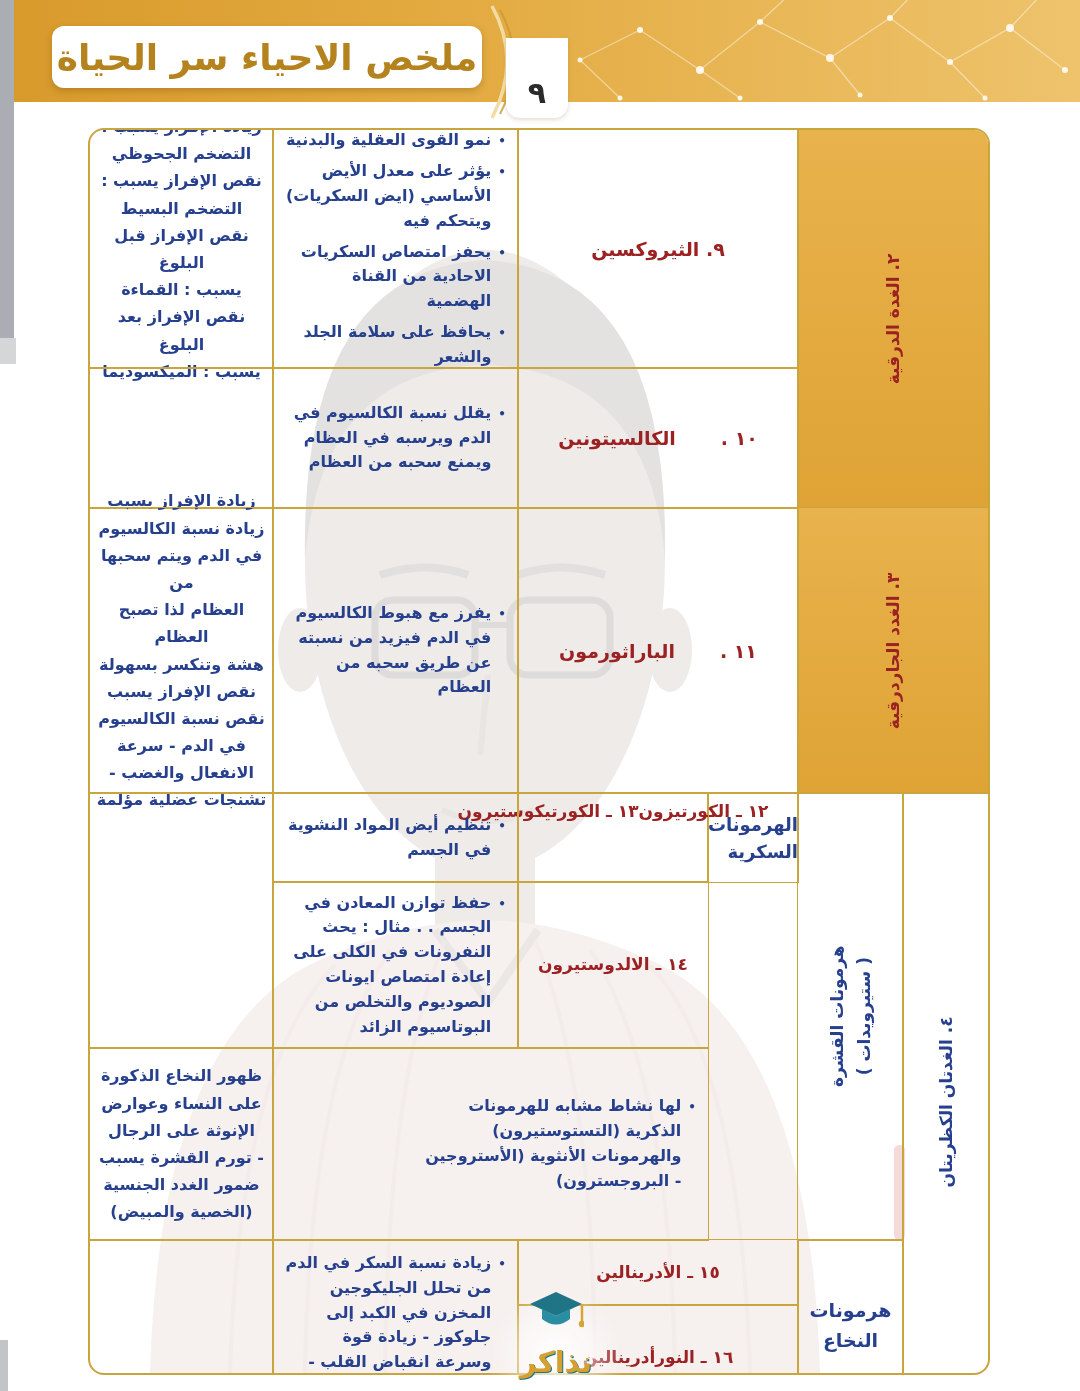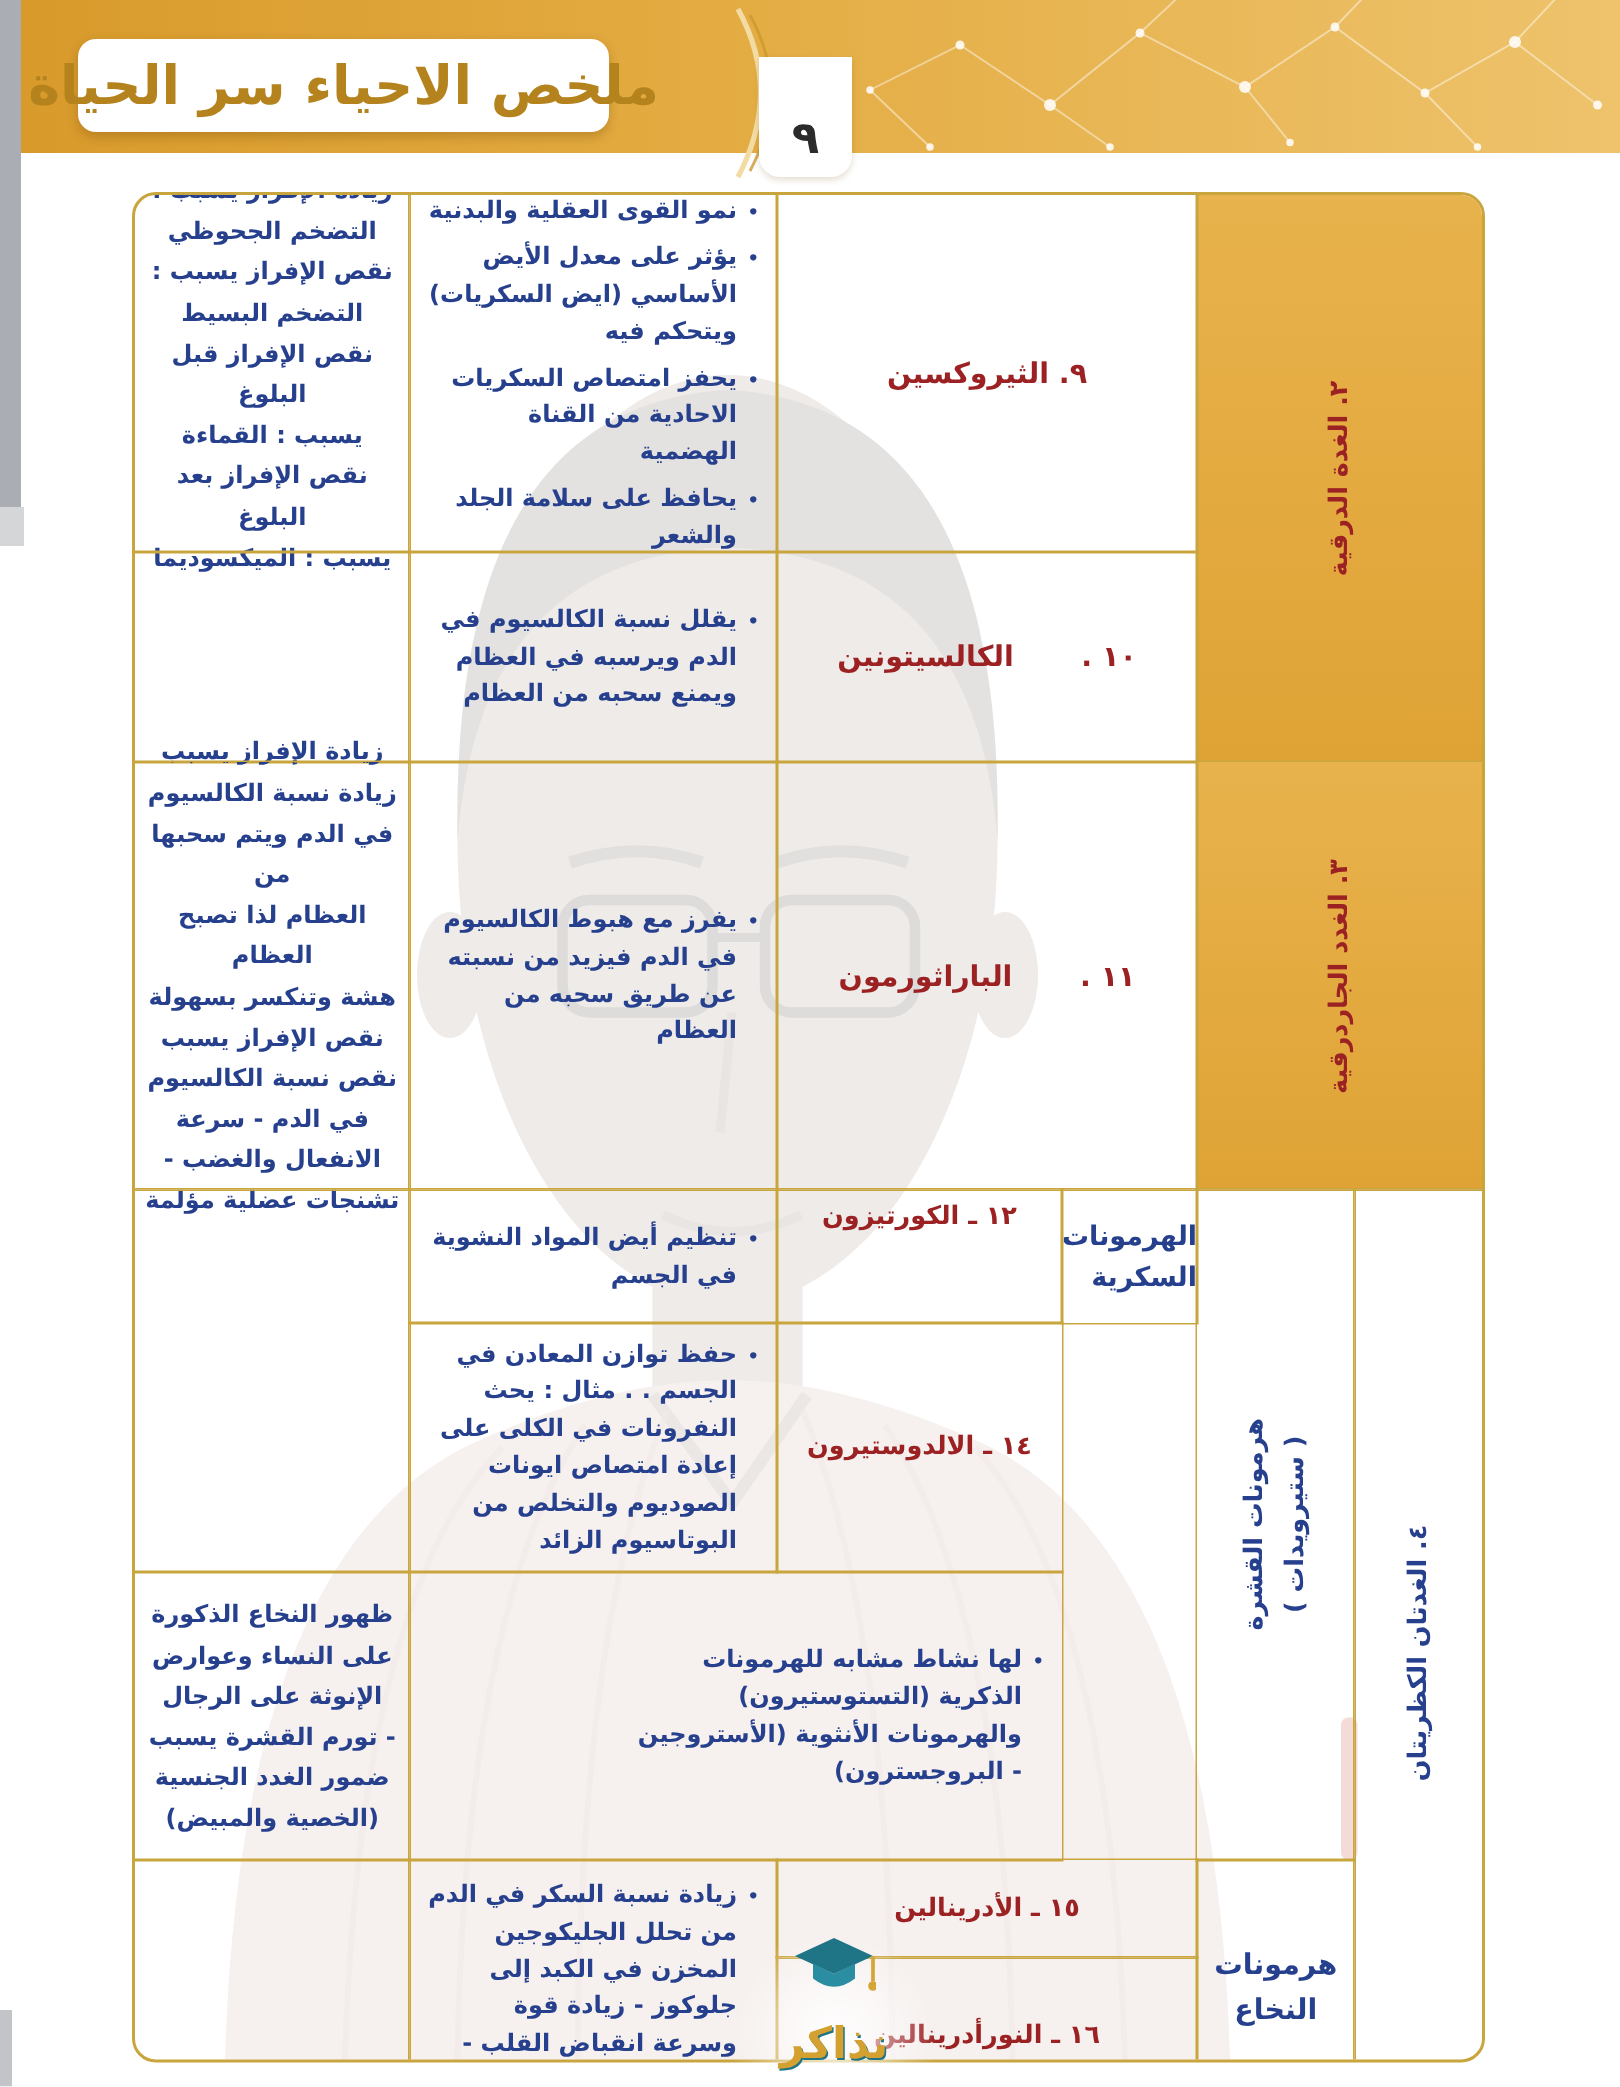--- a/index.html
+++ b/index.html
@@ -23,21 +23,21 @@
   .strip3{position:absolute;left:0;top:1340px;width:8px;height:51px;background:#c2c4c7;}
   .mark-tl{position:absolute;left:30px;top:6px;width:14px;height:10px;background:#b9bdc2;border-radius:2px;}
   
   .banner{
     position:absolute;left:14px;top:0;width:1066px;height:102px;
     background:linear-gradient(90deg,var(--gold-dark) 0%,var(--gold-mid) 42%,var(--gold-light) 100%);
   }
   .net{position:absolute;right:0;top:0;}
   .swoosh{position:absolute;left:452px;top:0;}
   .title-box{
-    position:absolute;left:38px;top:26px;width:354px;height:62px;background:#fff;
+    position:absolute;left:38px;top:26px;width:430px;height:62px;background:#fff;
     border-radius:12px;box-shadow:0 3px 7px rgba(110,70,0,.3);
     display:flex;align-items:center;justify-content:center;
   }
   .title{font-size:36px;font-weight:bold;color:var(--title);direction:rtl;white-space:nowrap;}
   .pagenum-tab{
     position:absolute;left:506px;top:38px;width:62px;height:80px;background:#fff;
     border-radius:0 0 14px 14px;display:flex;align-items:flex-end;justify-content:center;
     padding-bottom:8px;box-shadow:0 2px 4px rgba(110,70,0,.18);
   }
   .pagenum{font-size:30px;font-weight:bold;color:#2b2b2b;}
@@ -254,20 +254,21 @@
       </div>
     </div>
 
     <div class="cell cat" style="grid-area:4/3/5/4">
       <span>الهرمونات السكرية</span>
     </div>
 
     <div class="cell horm-list" style="grid-area:4/4/5/5">
 
     <div class="h-line">١٢ ـ الكورتيزون</div>
+        <div class="h-line">١٣ ـ الكورتيكوستيرون</div>
       </div>
 
     <div class="cell fns" style="grid-area:4/5/5/6">
 
         <div class="fn">
           <span class="blt">•</span>
           <span class="fn-t">تنظيم أيض المواد النشوية في الجسم</span>
         </div>
       </div>
 

